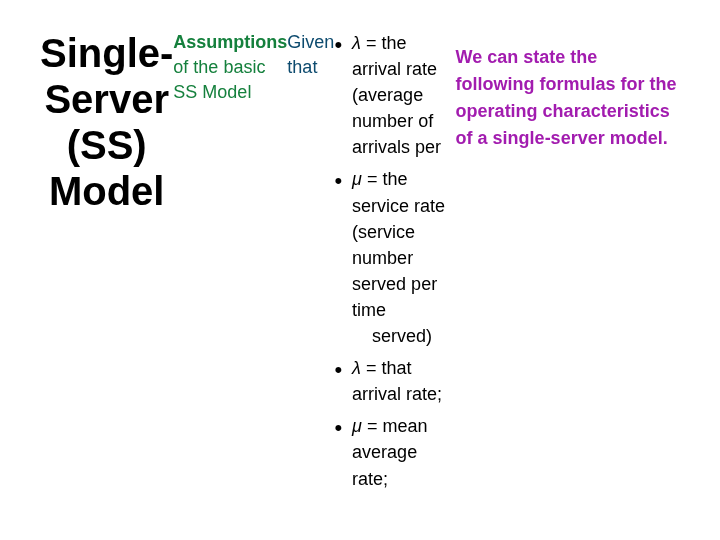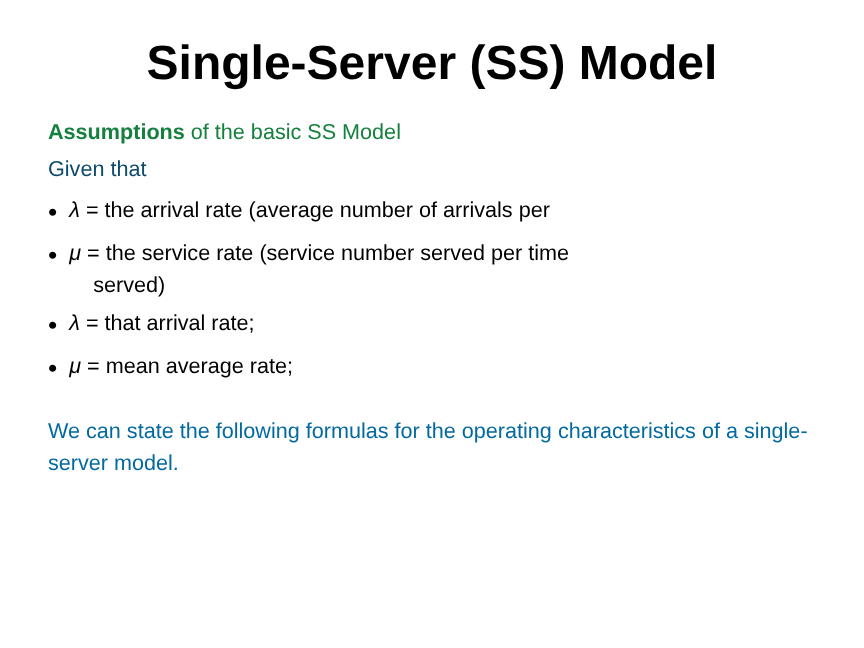--- a/index.html
+++ b/index.html
@@ -15,21 +15,21 @@
       font-family: 'Segoe UI', Arial, sans-serif;
       overflow: hidden;
     }
 
     .slide {
       width: 720px;
       height: 540px;
       background: #ffffff;
       padding: 30px 40px 30px 40px;
       display: flex;
-      flex-direction: column;
+      flex-direction: row;
       gap: 0;
     }
 
     .title {
       font-size: 40px;
       font-weight: bold;
       color: #000000;
       text-align: center;
       margin-bottom: 22px;
       line-height: 1.15;
@@ -82,23 +82,24 @@
       flex: 1;
     }
 
     .bullet-text .indent {
       display: block;
       padding-left: 20px;
     }
 
     .conclusion {
       font-size: 18px;
-      color: #0369a1;
+      color: #a21caf;
       margin-top: 14px;
       line-height: 1.5;
+      font-weight: bold;
     }
 
     
     .greek {
       font-style: italic;
     }
   </style>
 </head>
 <body>
 

